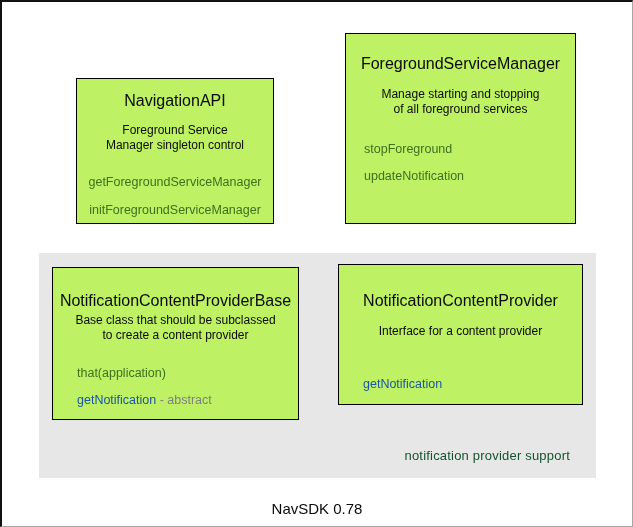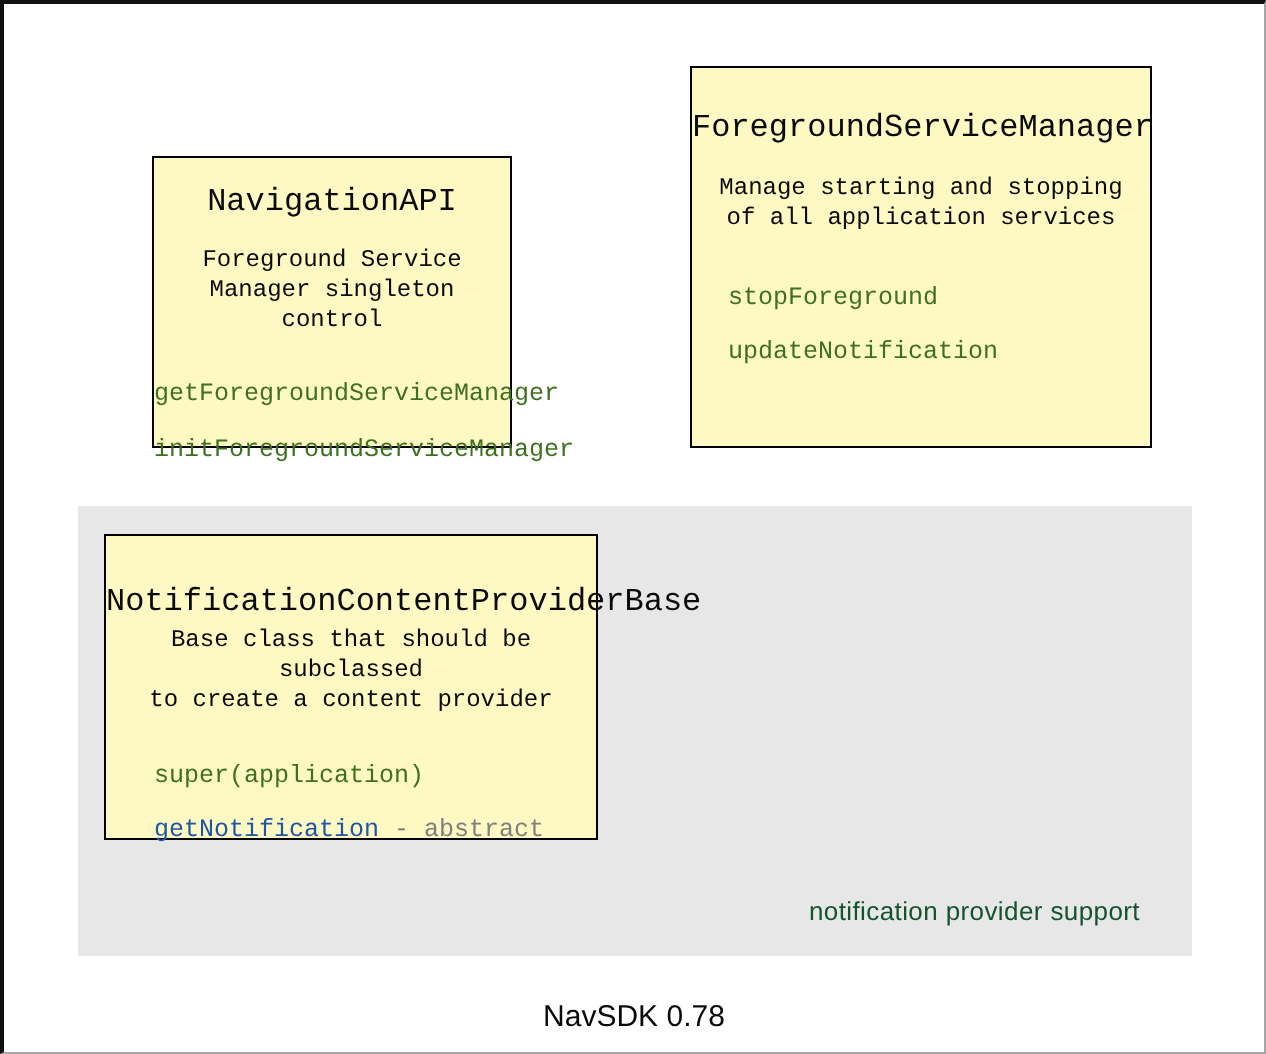--- a/index.html
+++ b/index.html
@@ -41,26 +41,25 @@
     top: 498px;
     left: 0;
     right: 0;
     text-align: center;
     font-size: 15px;
     color: #0a0a0a;
   }
   .classbox {
     position: absolute;
     box-sizing: border-box;
-    background: #fef9c3;
+    background: #bef264;
     border: 1.5px solid #000000;
     text-align: center;
-    font-family: Liberation Mono, monospace;
   }
-  .box-navigation-api      { left: 74px;  top: 76px;  width: 180px; height: 146px; }
+  .box-navigation-api      { left: 74px;  top: 76px;  width: 198px; height: 146px; }
   .box-foreground-manager  { left: 343px; top: 31px;  width: 231px; height: 191px; }
   .box-provider-base       { left: 50px;  top: 265px; width: 247px; height: 153px; }
   .box-provider            { left: 336px; top: 262px; width: 245px; height: 141px; }
 
   .box-title {
     font-size: 16px;
     line-height: 18px;
     color: #0a0a0a;
   }
   .box-navigation-api     .box-title { margin-top: 13px; }
@@ -113,38 +112,47 @@
     <div class="methods">
       <div class="method-line"><span class="m-green">getForegroundServiceManager</span></div>
       <div class="method-line"><span class="m-green">initForegroundServiceManager</span></div>
     </div>
   </div>
 
   <div class="classbox box-foreground-manager">
     <div class="box-title">ForegroundServiceManager</div>
     <div class="box-desc">
       <div>Manage starting and stopping</div>
-      <div>of all application services</div>
+      <div>of all foreground services</div>
     </div>
     <div class="methods">
       <div class="method-line"><span class="m-green">stopForeground</span></div>
       <div class="method-line"><span class="m-green">updateNotification</span></div>
     </div>
   </div>
 
   <div class="classbox box-provider-base">
     <div class="box-title">NotificationContentProviderBase</div>
     <div class="box-desc">
       <div>Base class that should be subclassed</div>
       <div>to create a content provider</div>
     </div>
     <div class="methods">
-      <div class="method-line"><span class="m-green">super(application)</span></div>
+      <div class="method-line"><span class="m-green">that(application)</span></div>
       <div class="method-line"><span class="m-blue">getNotification</span><span class="m-ann"> - abstract</span></div>
     </div>
   </div>
 
+  <div class="classbox box-provider">
+    <div class="box-title">NotificationContentProvider</div>
+    <div class="box-desc">
+      <div>Interface for a content provider</div>
+    </div>
+    <div class="methods">
+      <div class="method-line"><span class="m-blue">getNotification</span></div>
+    </div>
+  </div>
 
   <div class="panel-label">notification provider support</div>
 
   <div class="caption">NavSDK 0.78</div>
 
 </div>
 
 </body></html>

